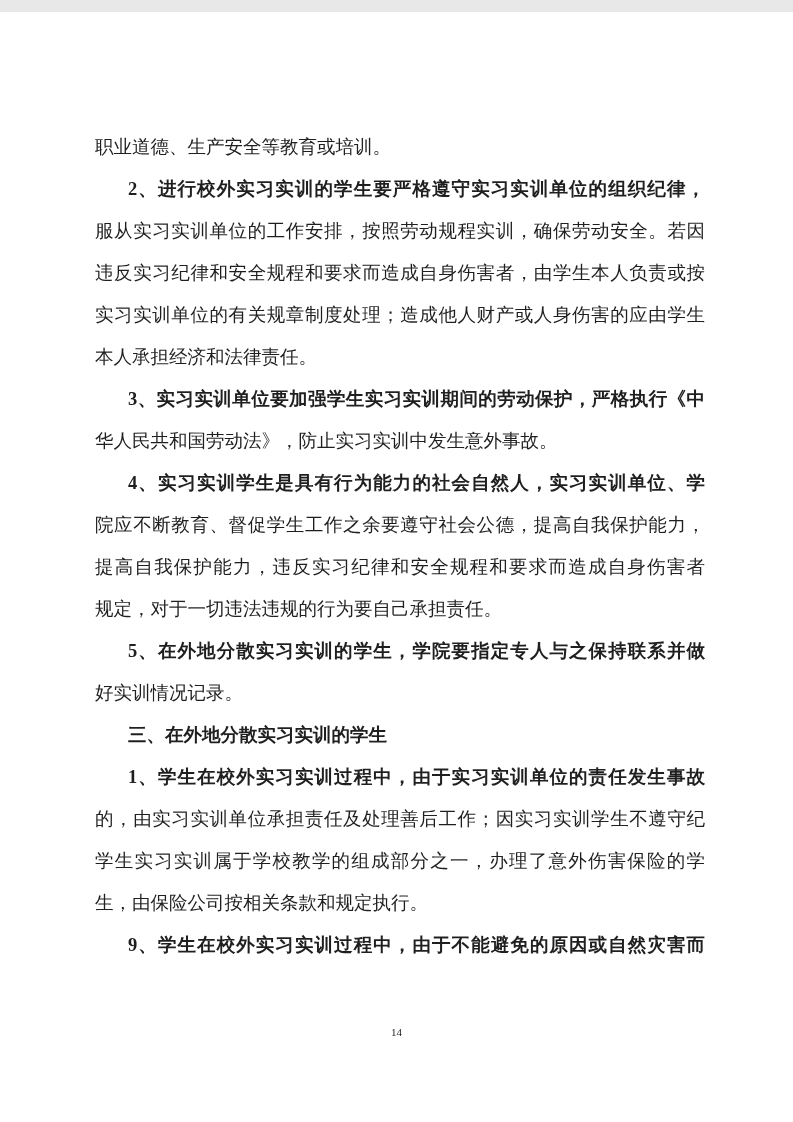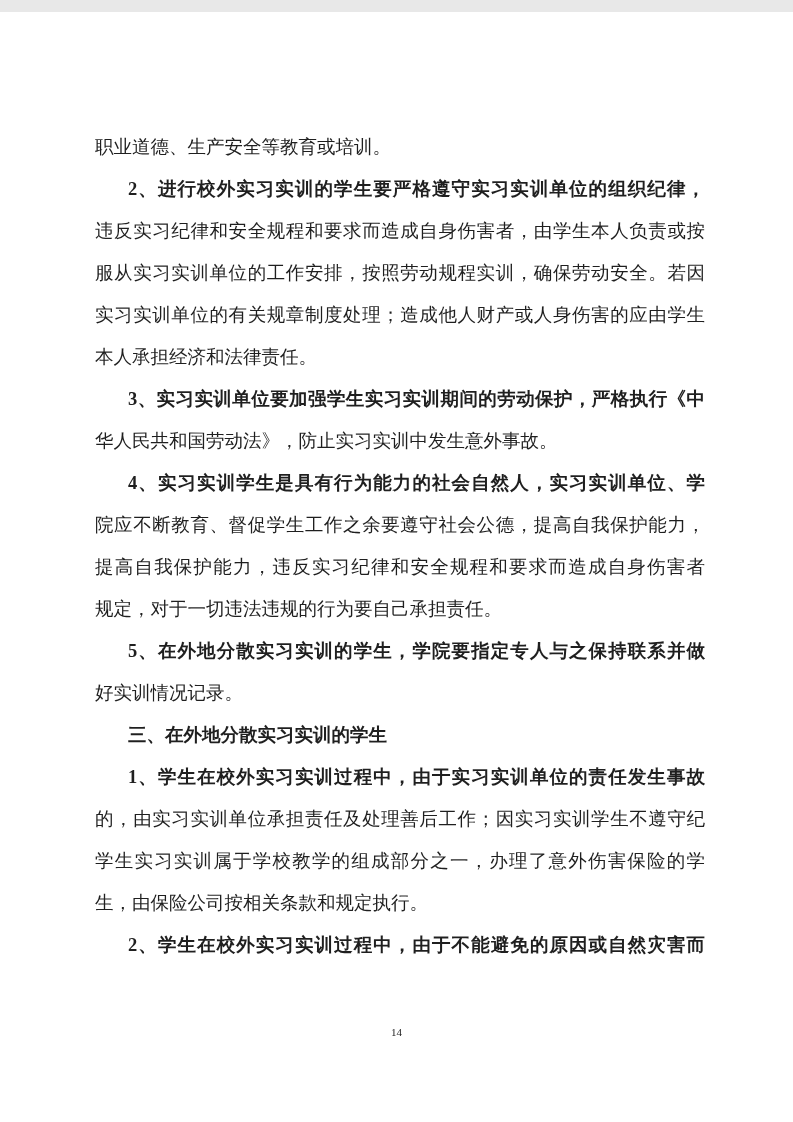--- a/index.html
+++ b/index.html
@@ -50,33 +50,33 @@
     line-height: 24px;
   }
 </style>
 </head>
 <body>
 
 <div class="page">
   <div class="content" id="document-body">
       <div class="line">职业道德、生产安全等教育或培训。</div>
       <div class="line justify indent">2、进行校外实习实训的学生要严格遵守实习实训单位的组织纪律，</div>
+      <div class="line justify">服从实习实训单位的工作安排，按照劳动规程实训，确保劳动安全。若因</div>
       <div class="line justify">违反实习纪律和安全规程和要求而造成自身伤害者，由学生本人负责或按</div>
-      <div class="line justify">服从实习实训单位的工作安排，按照劳动规程实训，确保劳动安全。若因</div>
       <div class="line justify">实习实训单位的有关规章制度处理；造成他人财产或人身伤害的应由学生</div>
       <div class="line">本人承担经济和法律责任。</div>
       <div class="line justify indent">3、实习实训单位要加强学生实习实训期间的劳动保护，严格执行《中</div>
       <div class="line">华人民共和国劳动法》，防止实习实训中发生意外事故。</div>
       <div class="line justify indent">4、实习实训学生是具有行为能力的社会自然人，实习实训单位、学</div>
       <div class="line justify">院应不断教育、督促学生工作之余要遵守社会公德，提高自我保护能力，</div>
       <div class="line justify">提高自我保护能力，违反实习纪律和安全规程和要求而造成自身伤害者</div>
       <div class="line">规定，对于一切违法违规的行为要自己承担责任。</div>
       <div class="line justify indent">5、在外地分散实习实训的学生，学院要指定专人与之保持联系并做</div>
       <div class="line">好实训情况记录。</div>
       <div class="line indent">三、在外地分散实习实训的学生</div>
       <div class="line justify indent">1、学生在校外实习实训过程中，由于实习实训单位的责任发生事故</div>
       <div class="line justify">的，由实习实训单位承担责任及处理善后工作；因实习实训学生不遵守纪</div>
       <div class="line justify">学生实习实训属于学校教学的组成部分之一，办理了意外伤害保险的学</div>
       <div class="line">生，由保险公司按相关条款和规定执行。</div>
-      <div class="line justify indent">2、学生在校外实习实训过程中，由于不能避免的原因或自然灾害而</div>
+      <div class="line justify indent">9、学生在校外实习实训过程中，由于不能避免的原因或自然灾害而</div>
     </div>
   <div class="page-number">14</div>
 </div>
 
 </body></html>

